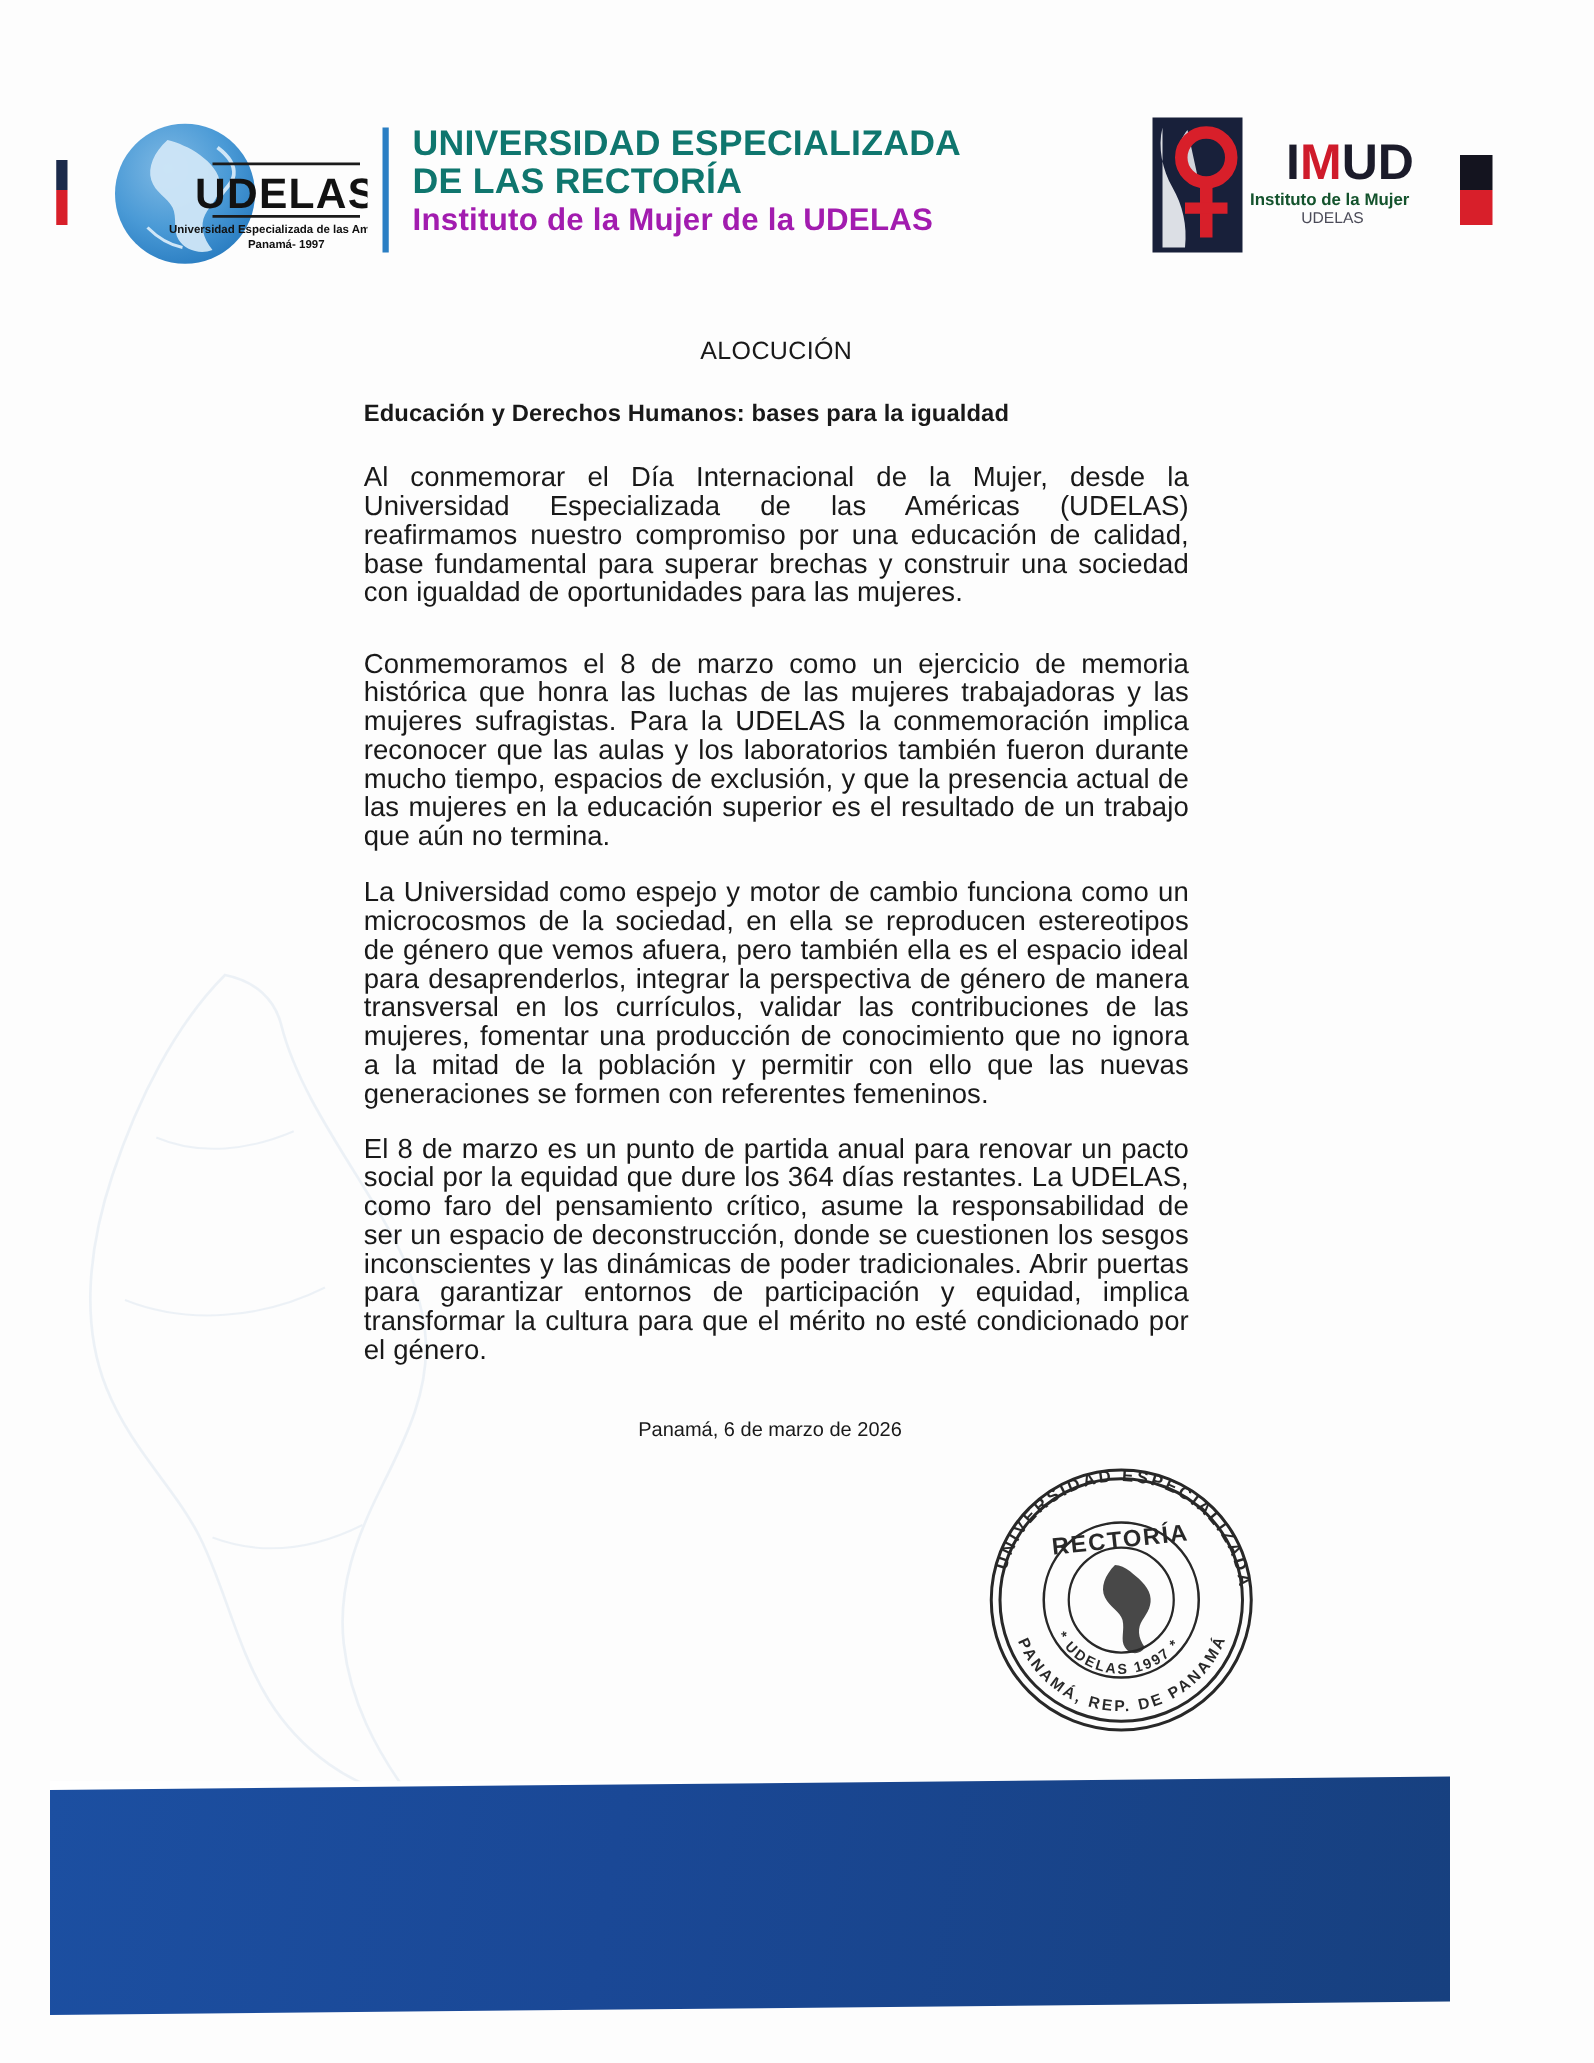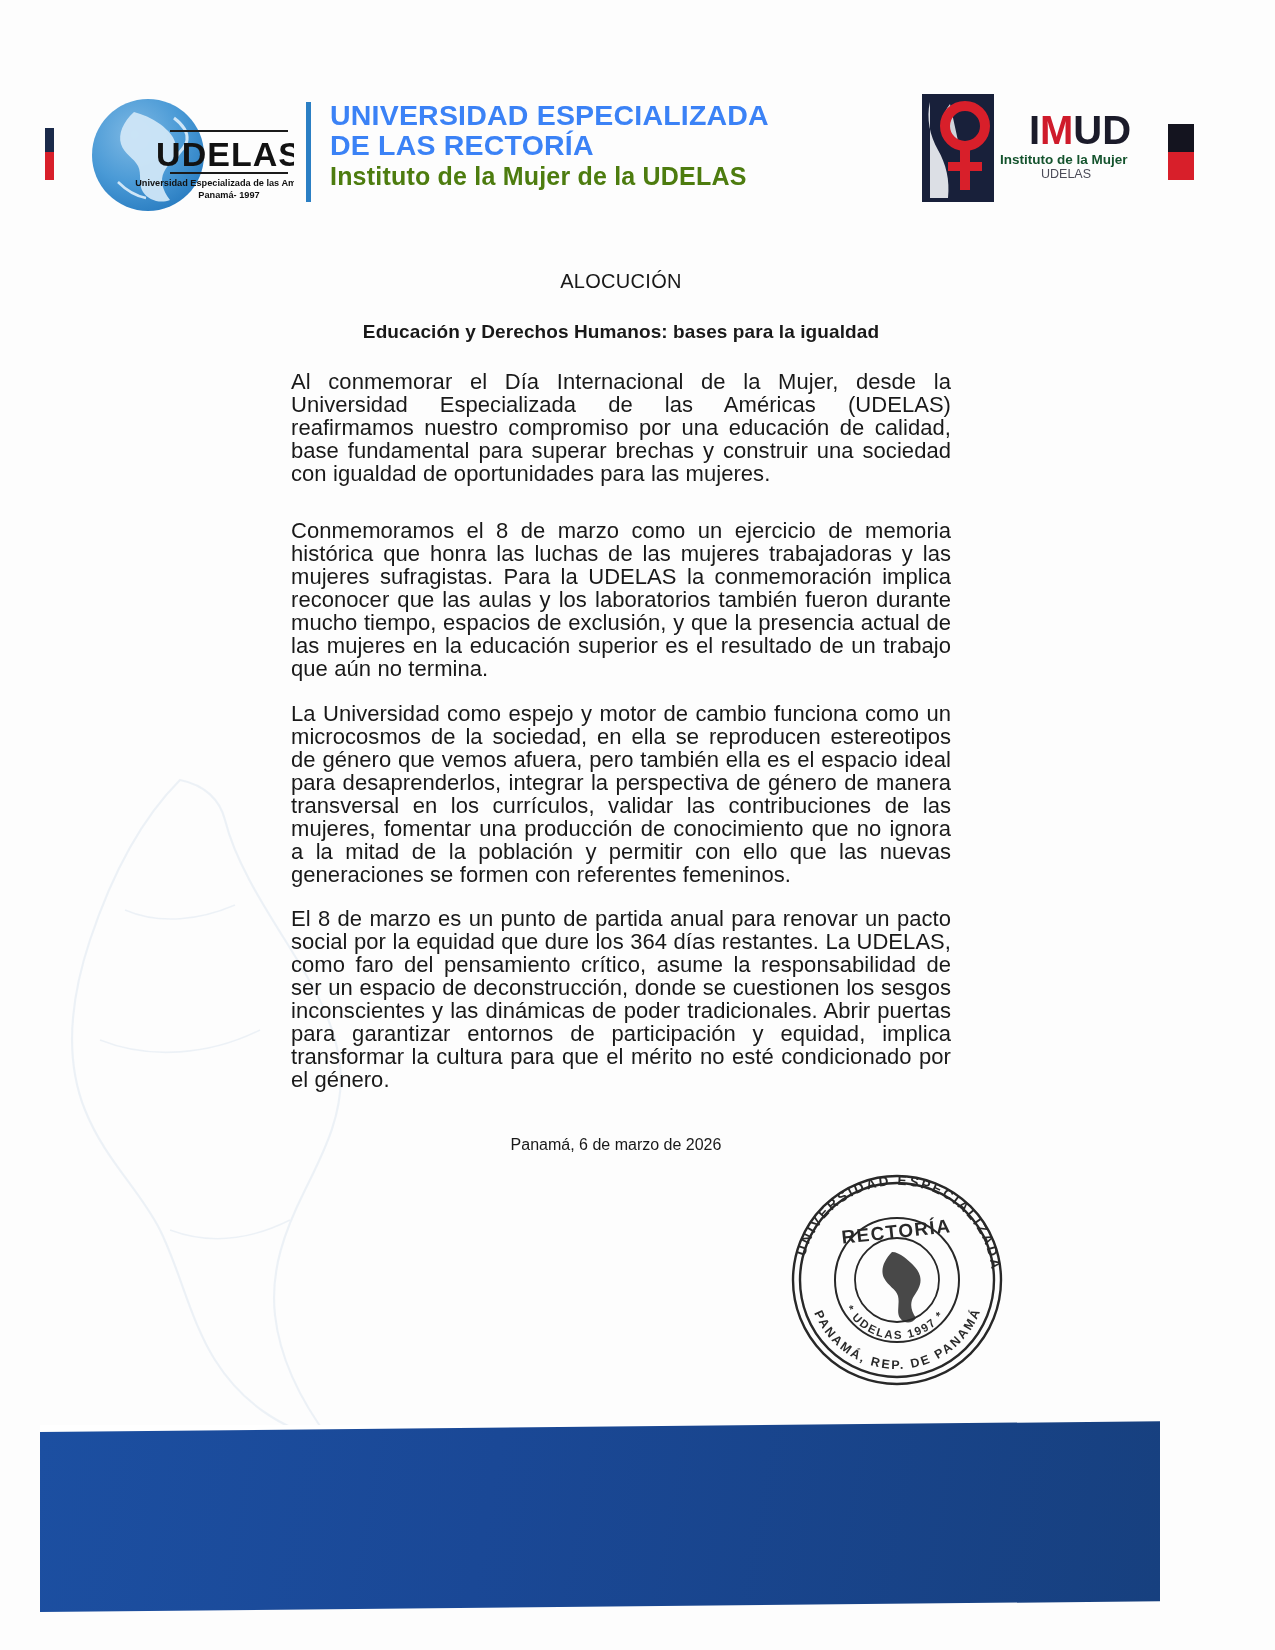--- a/index.html
+++ b/index.html
@@ -37,25 +37,25 @@
   .vrule{
     position:absolute;left:306px;top:16px;width:5px;height:100px;
     background:#2b7fc4;
   }
   .uni-title{
     position:absolute;left:330px;top:14px;width:560px;
     color:#13326b;
   }
   .uni-l1,.uni-l2{
     font-weight:bold;font-size:28.5px;line-height:30px;letter-spacing:.2px;
-    color:#3b82f6;
+    color:#0f766e;
   }
   .uni-l3{
     font-weight:bold;font-size:25px;line-height:31px;letter-spacing:.2px;
-    color:#4d7c0f;margin-top:1px;
+    color:#a21caf;margin-top:1px;
   }
   .imud{
     position:absolute;left:920px;top:6px;width:230px;height:120px;
   }
   .imud-mark{position:absolute;left:0;top:0;width:76px;height:112px;}
   .imud-text{
     position:absolute;left:80px;top:18px;width:160px;text-align:left;
   }
   .imud-word{font-size:40px;font-weight:bold;line-height:40px;color:#1b1b2a;text-align:center;}
   .imud-word .m{color:#cf1b2b;}
@@ -69,21 +69,21 @@
   
   .doc{
     position:absolute;left:291px;top:268px;width:660px;
     color:#191919;
   }
   .doc-kicker{
     text-align:center;font-size:20px;line-height:26px;letter-spacing:.3px;
     margin:0 0 26px 0;
   }
   .doc-subtitle{
-    text-align:center;font-weight:bold;font-size:19px;line-height:24px;
+    text-align:left;font-weight:bold;font-size:19px;line-height:24px;
     margin:0 0 26px 0;letter-spacing:.1px;
   }
   p.para{
     margin:0 0 22px 0;
     text-align:justify;
     font-size:22px;
     line-height:23px;
     letter-spacing:.05px;
     word-spacing:.2px;
   }

